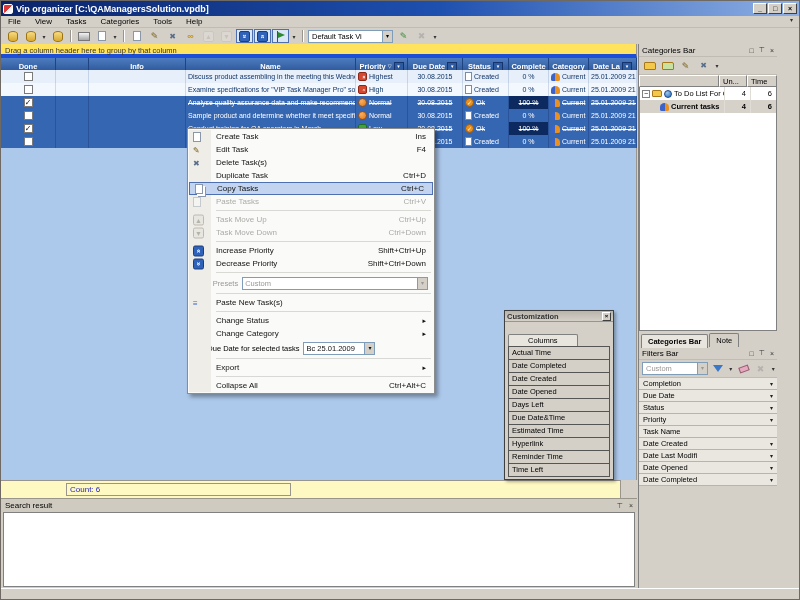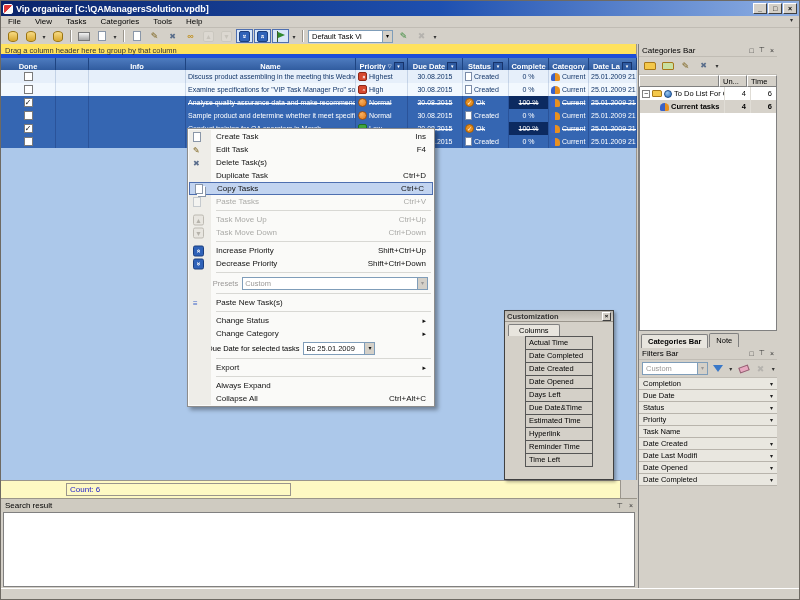--- a/index.html
+++ b/index.html
@@ -130,22 +130,22 @@
   .mrow-embed { height:16px; display:flex; align-items:center; font-size:7.5px; padding:0 6px 0 6px; }
   .mrow-embed .lbl-gray { color:#9A9896; margin-right:4px; white-space:nowrap; }
   .mcombo { height:13px; background:#fff; border:1px solid #7F9DB9; display:flex; align-items:center; font-size:7.5px; padding-left:2px; flex:1; color:#9A9896; }
   .mcombo.dark { color:#111; flex:none; width:72px; }
   .mcombo .cc { margin-left:auto; font-size:6px; background:#D4D0C8; width:10px; height:11px; text-align:center; line-height:11px; border-left:1px solid #7F9DB9; flex:none; }
 
   
   .custpanel { left:503px; top:309px; width:110px; height:170px; background:#D4D0C8; border:1px solid #404040; z-index:55; box-shadow:2px 2px 3px rgba(0,0,0,.3); }
   .custtitle { height:11px; background:linear-gradient(#B8B4AC,#D4D0C8); display:flex; align-items:center; font-size:7.5px; font-weight:bold; color:#333; padding:0 2px; border-bottom:1px solid #9A958C; }
   .custtitle .x { margin-left:auto; border:1px solid; border-color:#fff #404040 #404040 #fff; width:9px; height:9px; font-size:6px; line-height:7px; text-align:center; background:#D4D0C8; color:#000; }
-  .custtab { font-size:7.5px; display:inline-block; margin:2px 0 0 3px; padding:1px 10px; border:1px solid #808080; border-bottom:none; background:#E8E5DE; border-radius:2px 2px 0 0; }
-  .custlist { margin:0 20px; border-top:1px solid #555; }
+  .custtab { font-size:7.5px; display:inline-block; margin:12px 0 0 3px; padding:1px 19px; border:1px solid #808080; border-bottom:none; background:#E8E5DE; border-radius:2px 2px 0 0; }
+  .custlist { margin:0 3px; border-top:1px solid #555; }
   .custitem { height:13px; border:1px solid #555; border-top:none; font-size:7.5px; line-height:12px; padding-left:3px; background:#D4D0C8; }
 </style>
 </head>
 <body>
 
 <div id="app">
 
   <div class="abs titlebar">
     <span class="appic"></span>
     <span class="wtitle">Vip organizer [C:\QAManagersSolution.vpdb]</span>
@@ -712,23 +712,20 @@
           <span>Bc 25.01.2009</span>
           <span class="cc">▾</span>
         </span>
     </div>
     <div class="msep"></div>
     <div class="mi">
         <span>Export</span>
         <span class="sub">▸</span>
       </div>
     <div class="msep"></div>
-    <div class="mi">
-        <span>Always Expand</span>
-      </div>
     <div class="mi">
         <span>Collapse All</span>
         <span class="sc">Ctrl+Alt+C</span>
       </div>
   </div>
 
   <div class="abs custpanel">
     <div class="custtitle">
       <span>Customization</span>
       <span class="x">×</span>

